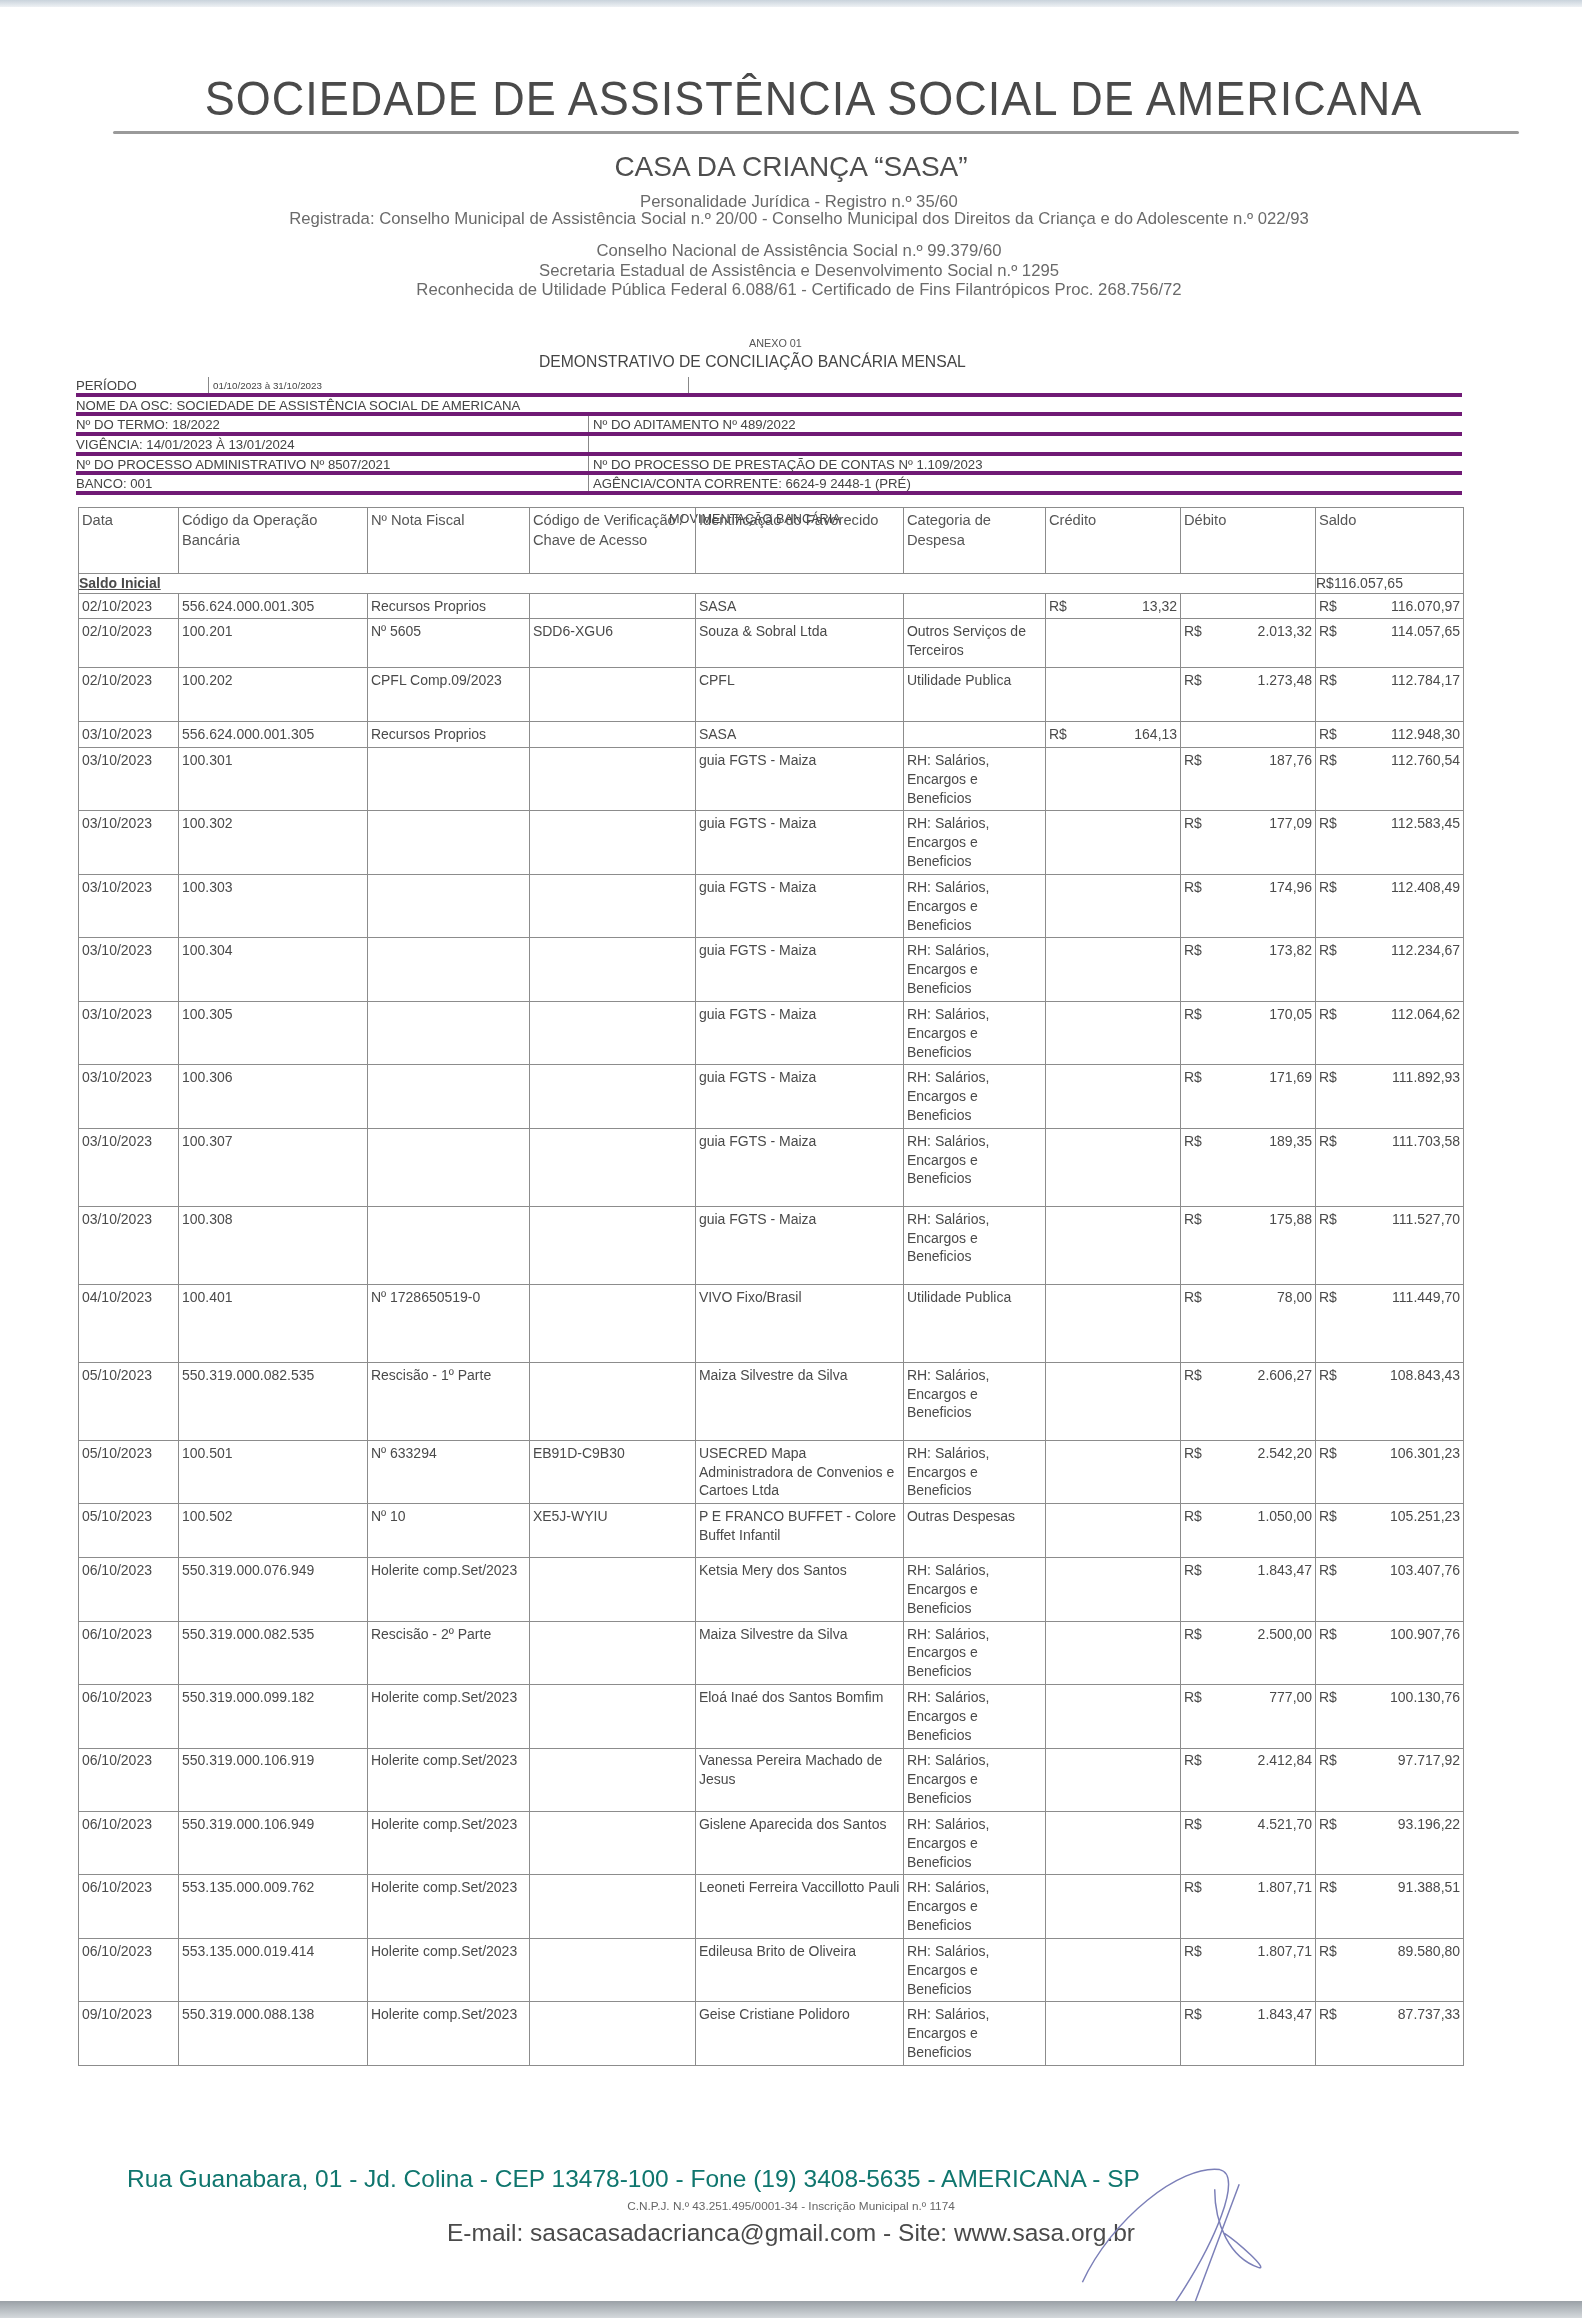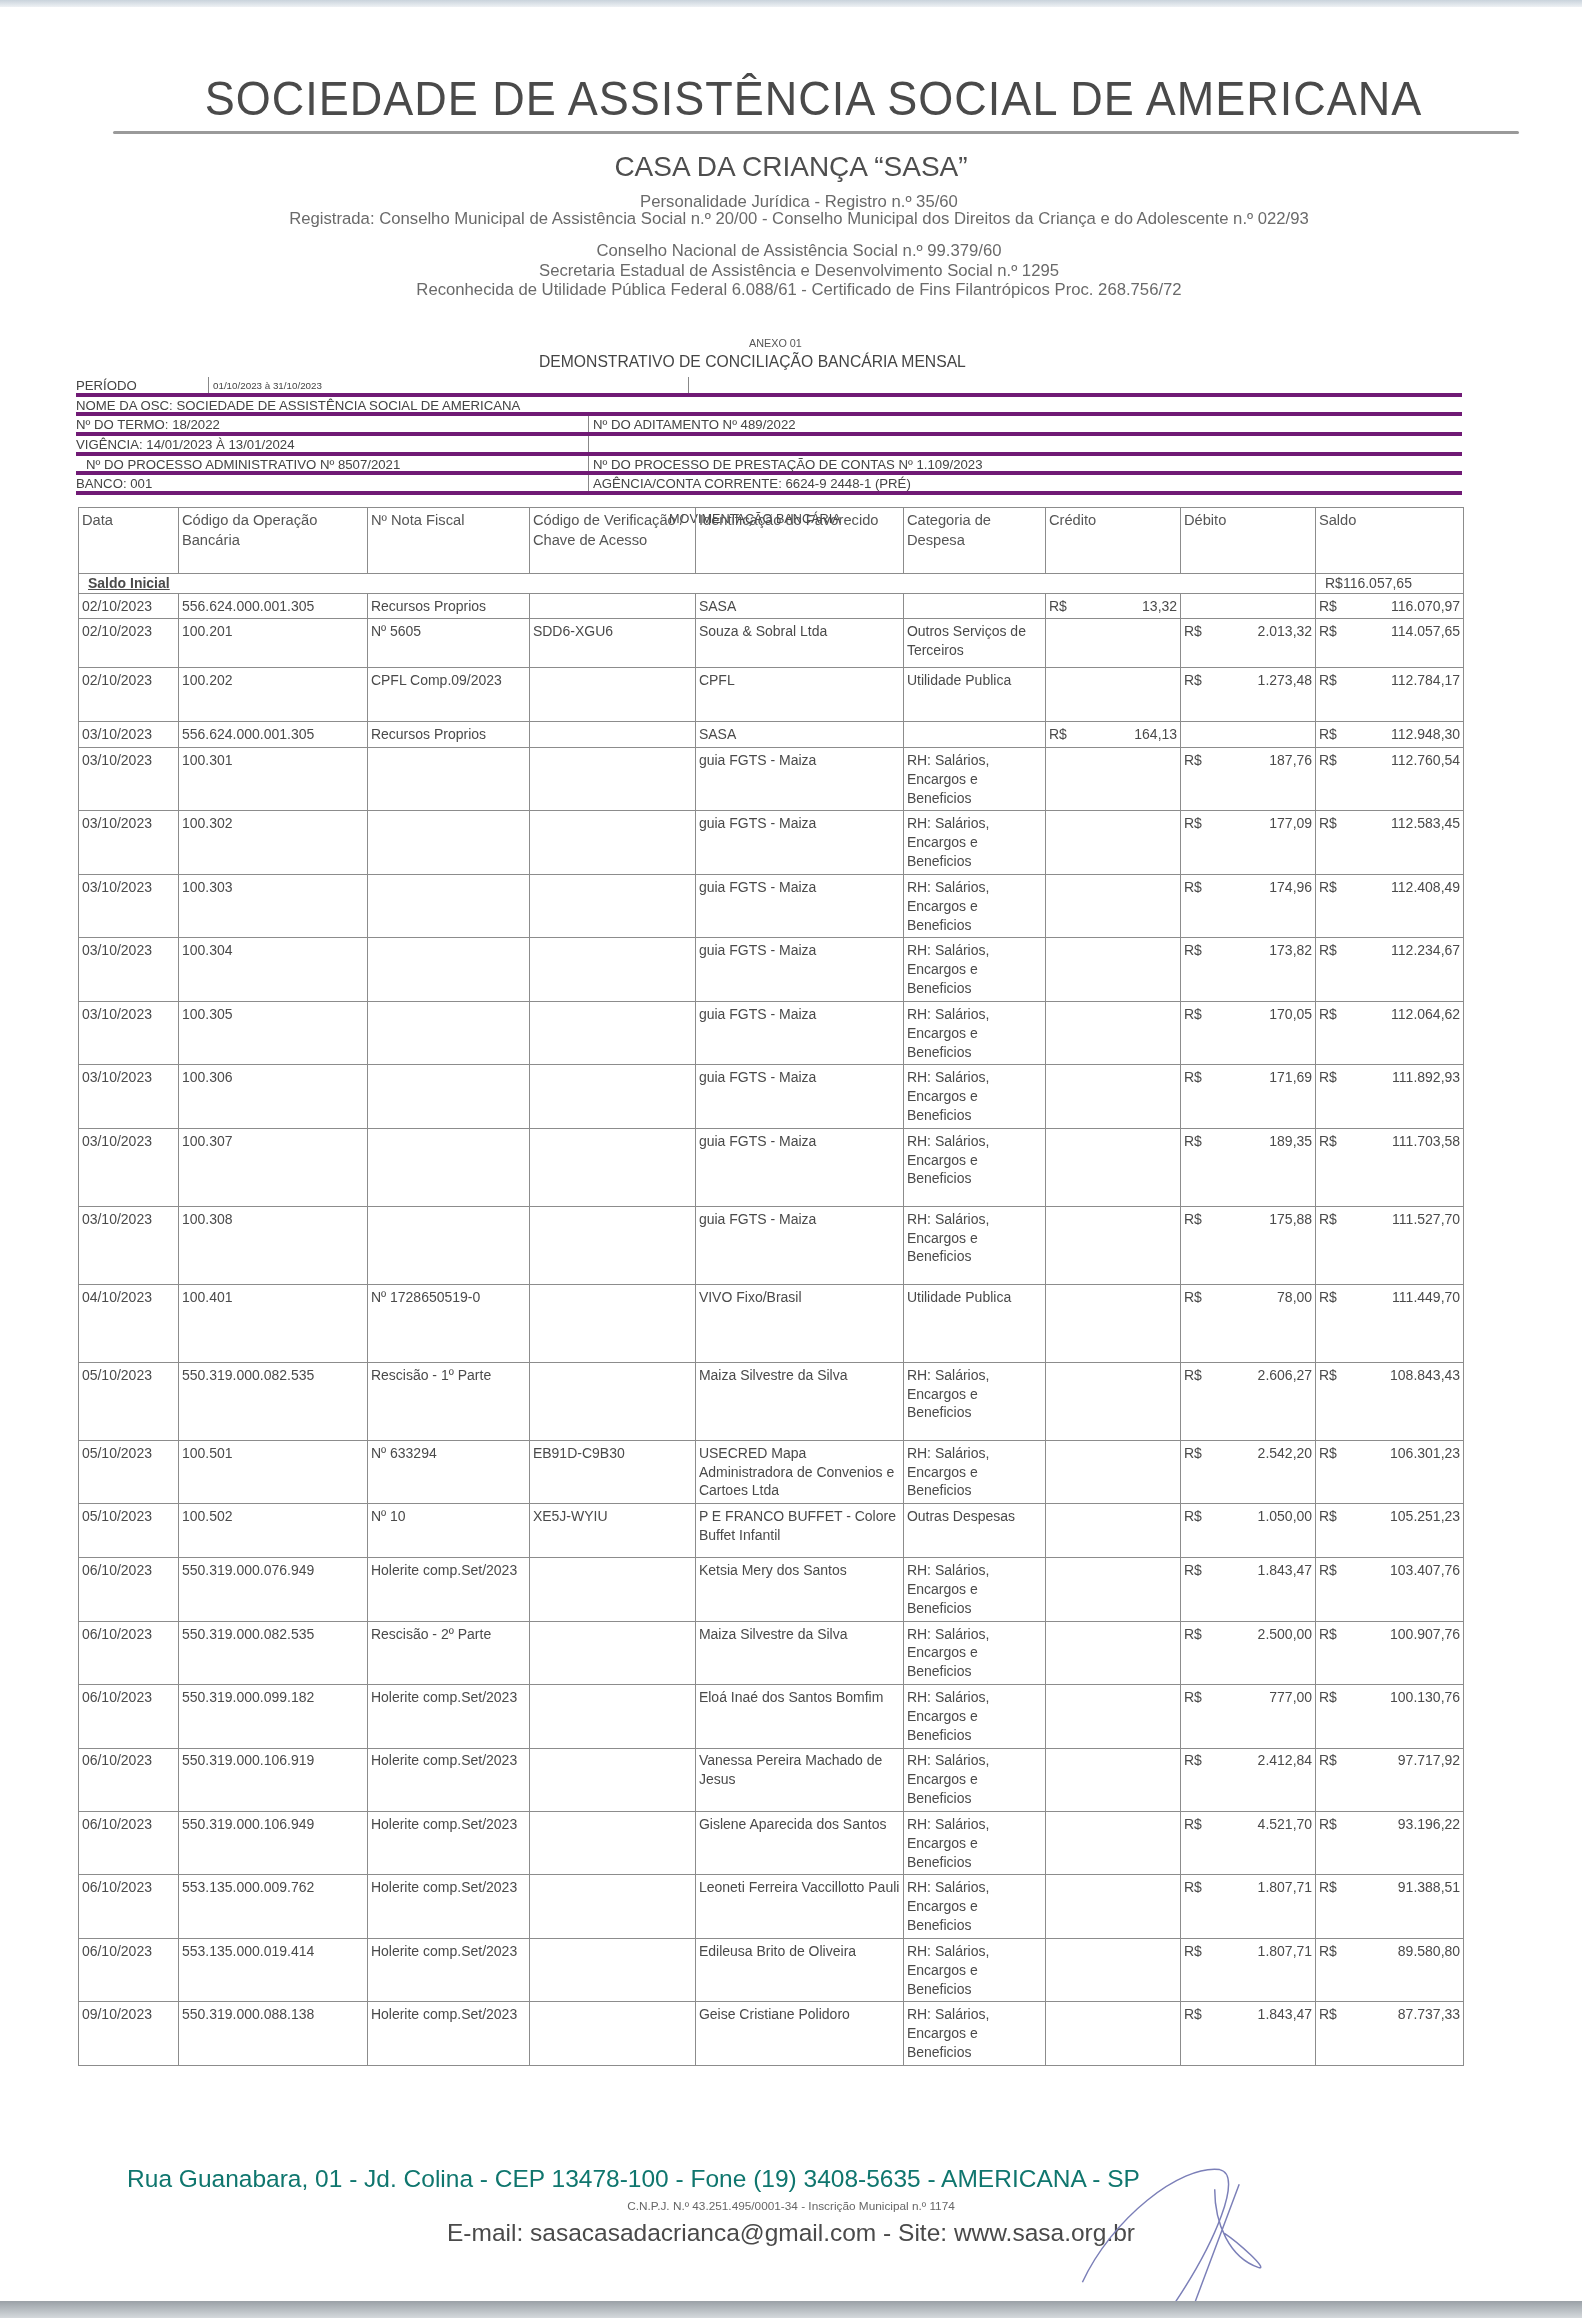--- a/index.html
+++ b/index.html
@@ -22,21 +22,21 @@
   .info { position: absolute; left: 76px; top: 377px; width: 1386px; font-size: 13.2px; color: #444; }
   .info-row { position: relative; height: 15.7px; border-bottom: 4px solid #701a75; }
   .info-row span { position: absolute; top: 1px; white-space: nowrap; }
   .info-row .sep { position: absolute; top: 0; bottom: 0; width: 1px; background: #888; }
   .mov-label { position: absolute; left: 669px; top: 512px; font-size: 12.7px; color: #444; }
   table.ledger { position: absolute; left: 78px; top: 507px; width: 1384px;
                  border-collapse: collapse; table-layout: fixed; font-size: 14px; color: #4a4a4a; }
   table.ledger th, table.ledger td { border: 1px solid #8c8c8c; vertical-align: top;
                  padding: 2.9px 2.9px; text-align: left; font-weight: normal; line-height: 1.35; }
   table.ledger th { font-size: 14.7px; color: #555; height: 59px; }
-  table.ledger tr.saldo-inicial td { height: 14.7px; padding: 0 9px; }
+  table.ledger tr.saldo-inicial td { height: 14.7px; padding: 0 0; }
   td.code { text-align: center; }
   td.verif { text-align: center; }
   td.money { white-space: nowrap; }
   td.money .cur { float: left; }
   td.money .val { float: right; }
   .footer-addr { position: absolute; left: 0; top: 2165px; width: 1267px; text-align: center;
                  font-size: 24.5px; color: #0f766e; }
   .footer-cnpj { position: absolute; left: 0; top: 2199px; width: 1582px; text-align: center;
                  font-size: 11.8px; color: #666; }
   .footer-contact { position: absolute; left: 0; top: 2219px; width: 1582px; text-align: center;
@@ -73,21 +73,21 @@
   <div class="info-row">
     <span style="left:0">Nº DO TERMO: 18/2022</span>
     <div class="sep" style="left:512px"></div>
     <span style="left:517px">Nº DO ADITAMENTO Nº 489/2022</span>
   </div>
   <div class="info-row">
     <span style="left:0">VIGÊNCIA: 14/01/2023 À 13/01/2024</span>
     <div class="sep" style="left:512px"></div>
   </div>
   <div class="info-row">
-    <span style="left:10px">Nº DO PROCESSO ADMINISTRATIVO Nº 8507/2021</span>
+    <span style="left:0">Nº DO PROCESSO ADMINISTRATIVO Nº 8507/2021</span>
     <div class="sep" style="left:512px"></div>
     <span style="left:517px">Nº DO PROCESSO DE PRESTAÇÃO DE CONTAS Nº 1.109/2023</span>
   </div>
   <div class="info-row">
     <span style="left:0">BANCO: 001</span>
     <div class="sep" style="left:512px"></div>
     <span style="left:517px">AGÊNCIA/CONTA CORRENTE: 6624-9    2448-1  (PRÉ)</span>
   </div>
 </div>
 

